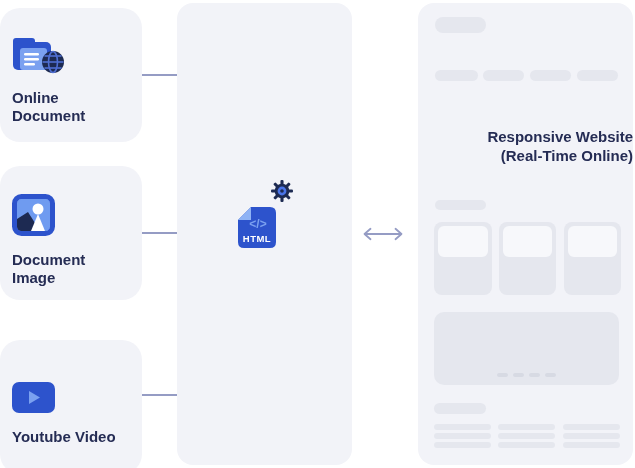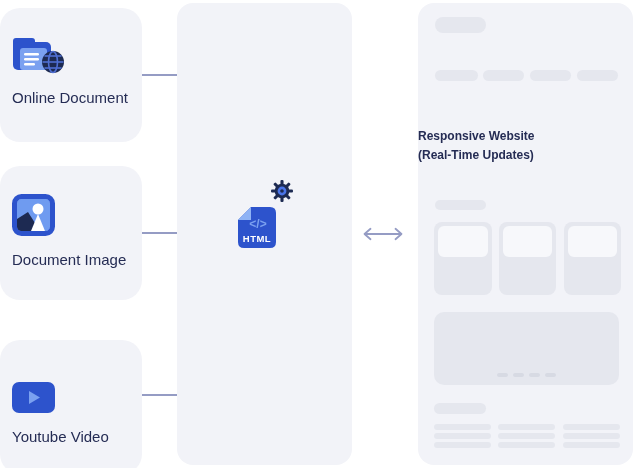--- a/index.html
+++ b/index.html
@@ -14,21 +14,21 @@
   }
   .card-1{top:8px;}
   .card-2{top:166px;}
   .card-3{top:340px;}
   .source-card .icon{position:absolute;display:block;}
   .card-1 .icon{left:13px;top:30px;}
   .card-2 .icon{left:12px;top:28px;}
   .card-3 .icon{left:12px;top:42px;}
   .card-label{
     position:absolute;left:12px;width:120px;
-    font-size:15px;font-weight:400;color:#252c54;line-height:18px;
+    font-size:15px;font-weight:700;color:#252c54;line-height:18px;
   }
   .card-1 .card-label{top:81px;}
   .card-2 .card-label{top:85px;}
   .card-3 .card-label{top:88px;}
   
   .connector{position:absolute;left:142px;width:35px;height:2px;background:#959cc4;}
   .conn-1{top:74px;}
   .conn-2{top:232px;}
   .conn-3{top:394px;}
   
@@ -50,22 +50,22 @@
     background:#f2f3f8;border-radius:16px;
   }
   .wf{position:absolute;background:#e5e7ee;}
   .wf-logo{left:17px;top:14px;width:51px;height:16px;border-radius:8px;}
   .wf-nav{top:67px;height:11px;border-radius:5.5px;}
   .wf-nav.n1{left:17px;width:43px;}
   .wf-nav.n2{left:65px;width:41px;}
   .wf-nav.n3{left:112px;width:41px;}
   .wf-nav.n4{left:159px;width:41px;}
   .site-title{
-    position:absolute;top:124px;left:0;width:100%;text-align:left;
-    font-size:12px;font-weight:700;line-height:19px;color:#252c54;
+    position:absolute;top:124px;left:0;width:100%;text-align:right;
+    font-size:15px;font-weight:700;line-height:19px;color:#252c54;
   }
   .wf-section-pill{left:17px;top:197px;width:51px;height:10px;border-radius:5px;}
   .wf-card{top:219px;height:73px;border-radius:8px;}
   .wf-card.c1{left:16px;width:58px;}
   .wf-card.c2{left:81px;width:57px;}
   .wf-card.c3{left:146px;width:57px;}
   .wf-card .thumb{
     position:absolute;left:4px;right:4px;top:4px;height:31px;
     background:#f7f8fb;border-radius:6px;
   }
@@ -166,21 +166,21 @@
 
   <div class="site-panel">
     <div class="wf wf-logo"></div>
     <div class="wf wf-nav n1"></div>
     <div class="wf wf-nav n2"></div>
     <div class="wf wf-nav n3"></div>
     <div class="wf wf-nav n4"></div>
 
     <div class="site-title">
       <div>Responsive Website</div>
-      <div>(Real-Time Updates)</div>
+      <div>(Real-Time Online)</div>
     </div>
 
     <div class="wf wf-section-pill"></div>
 
     <div class="wf wf-card c1">
       <div class="thumb"></div>
     </div>
     <div class="wf wf-card c2">
       <div class="thumb"></div>
     </div>

